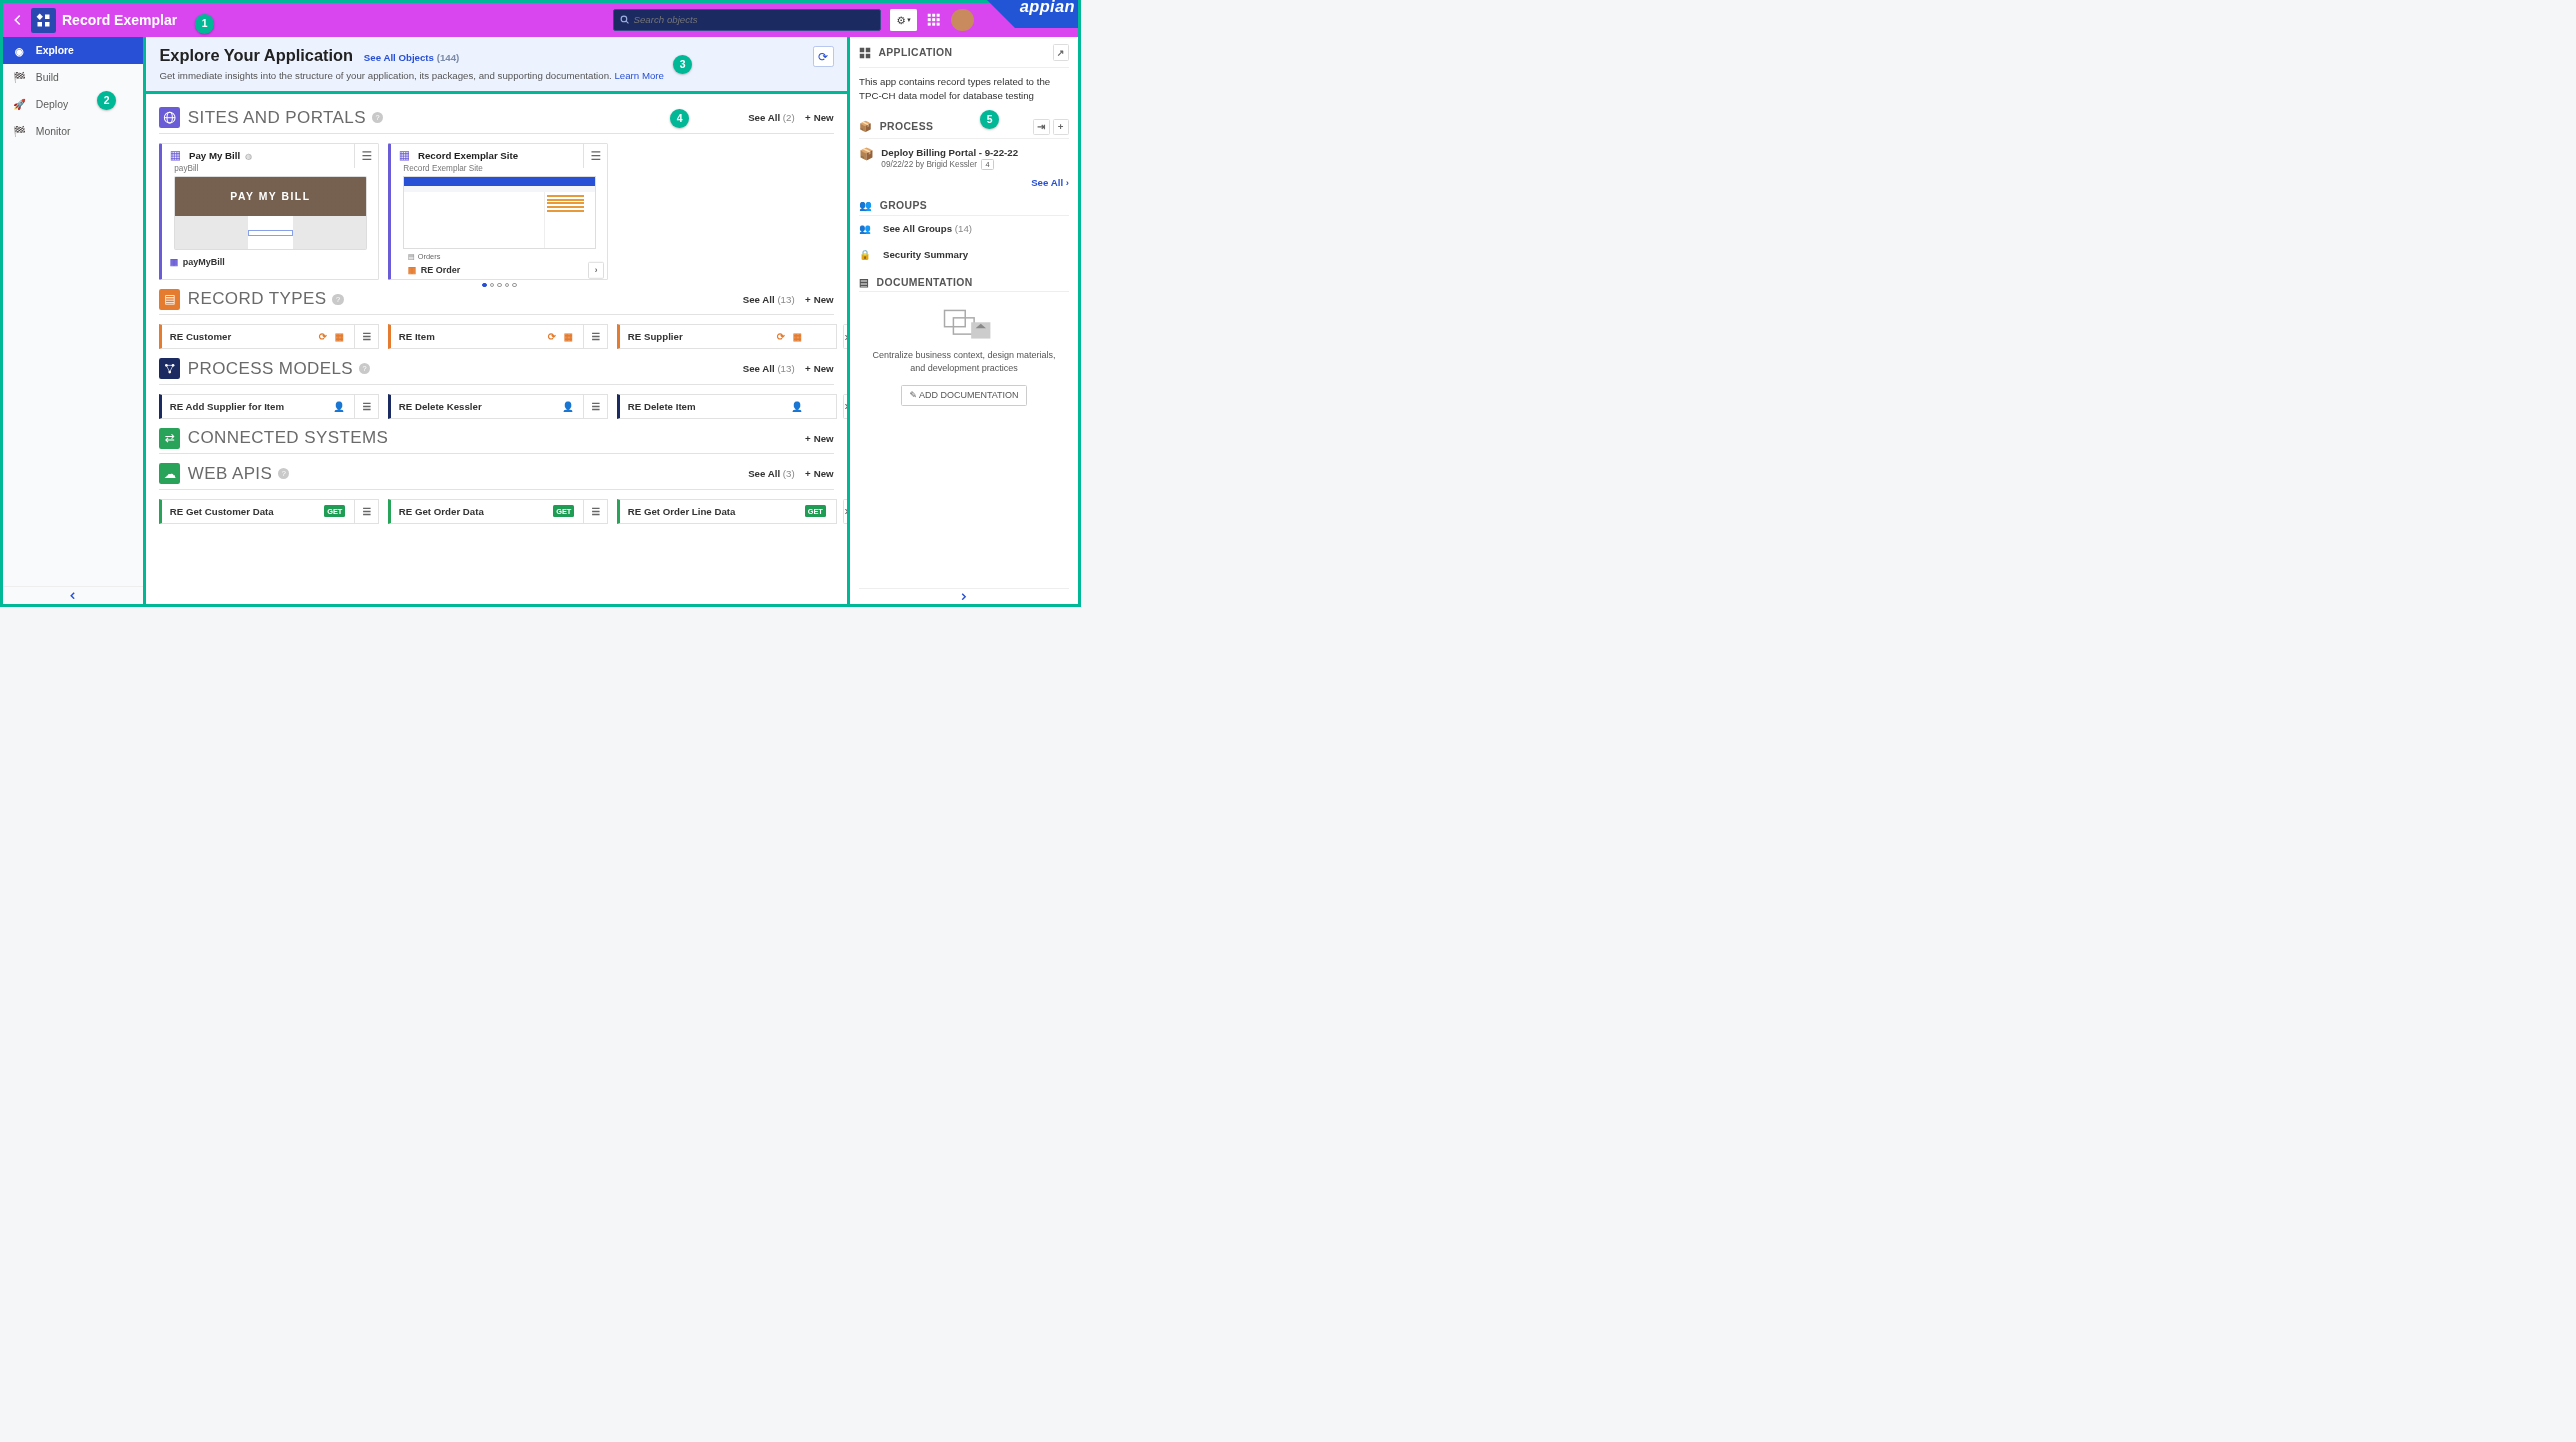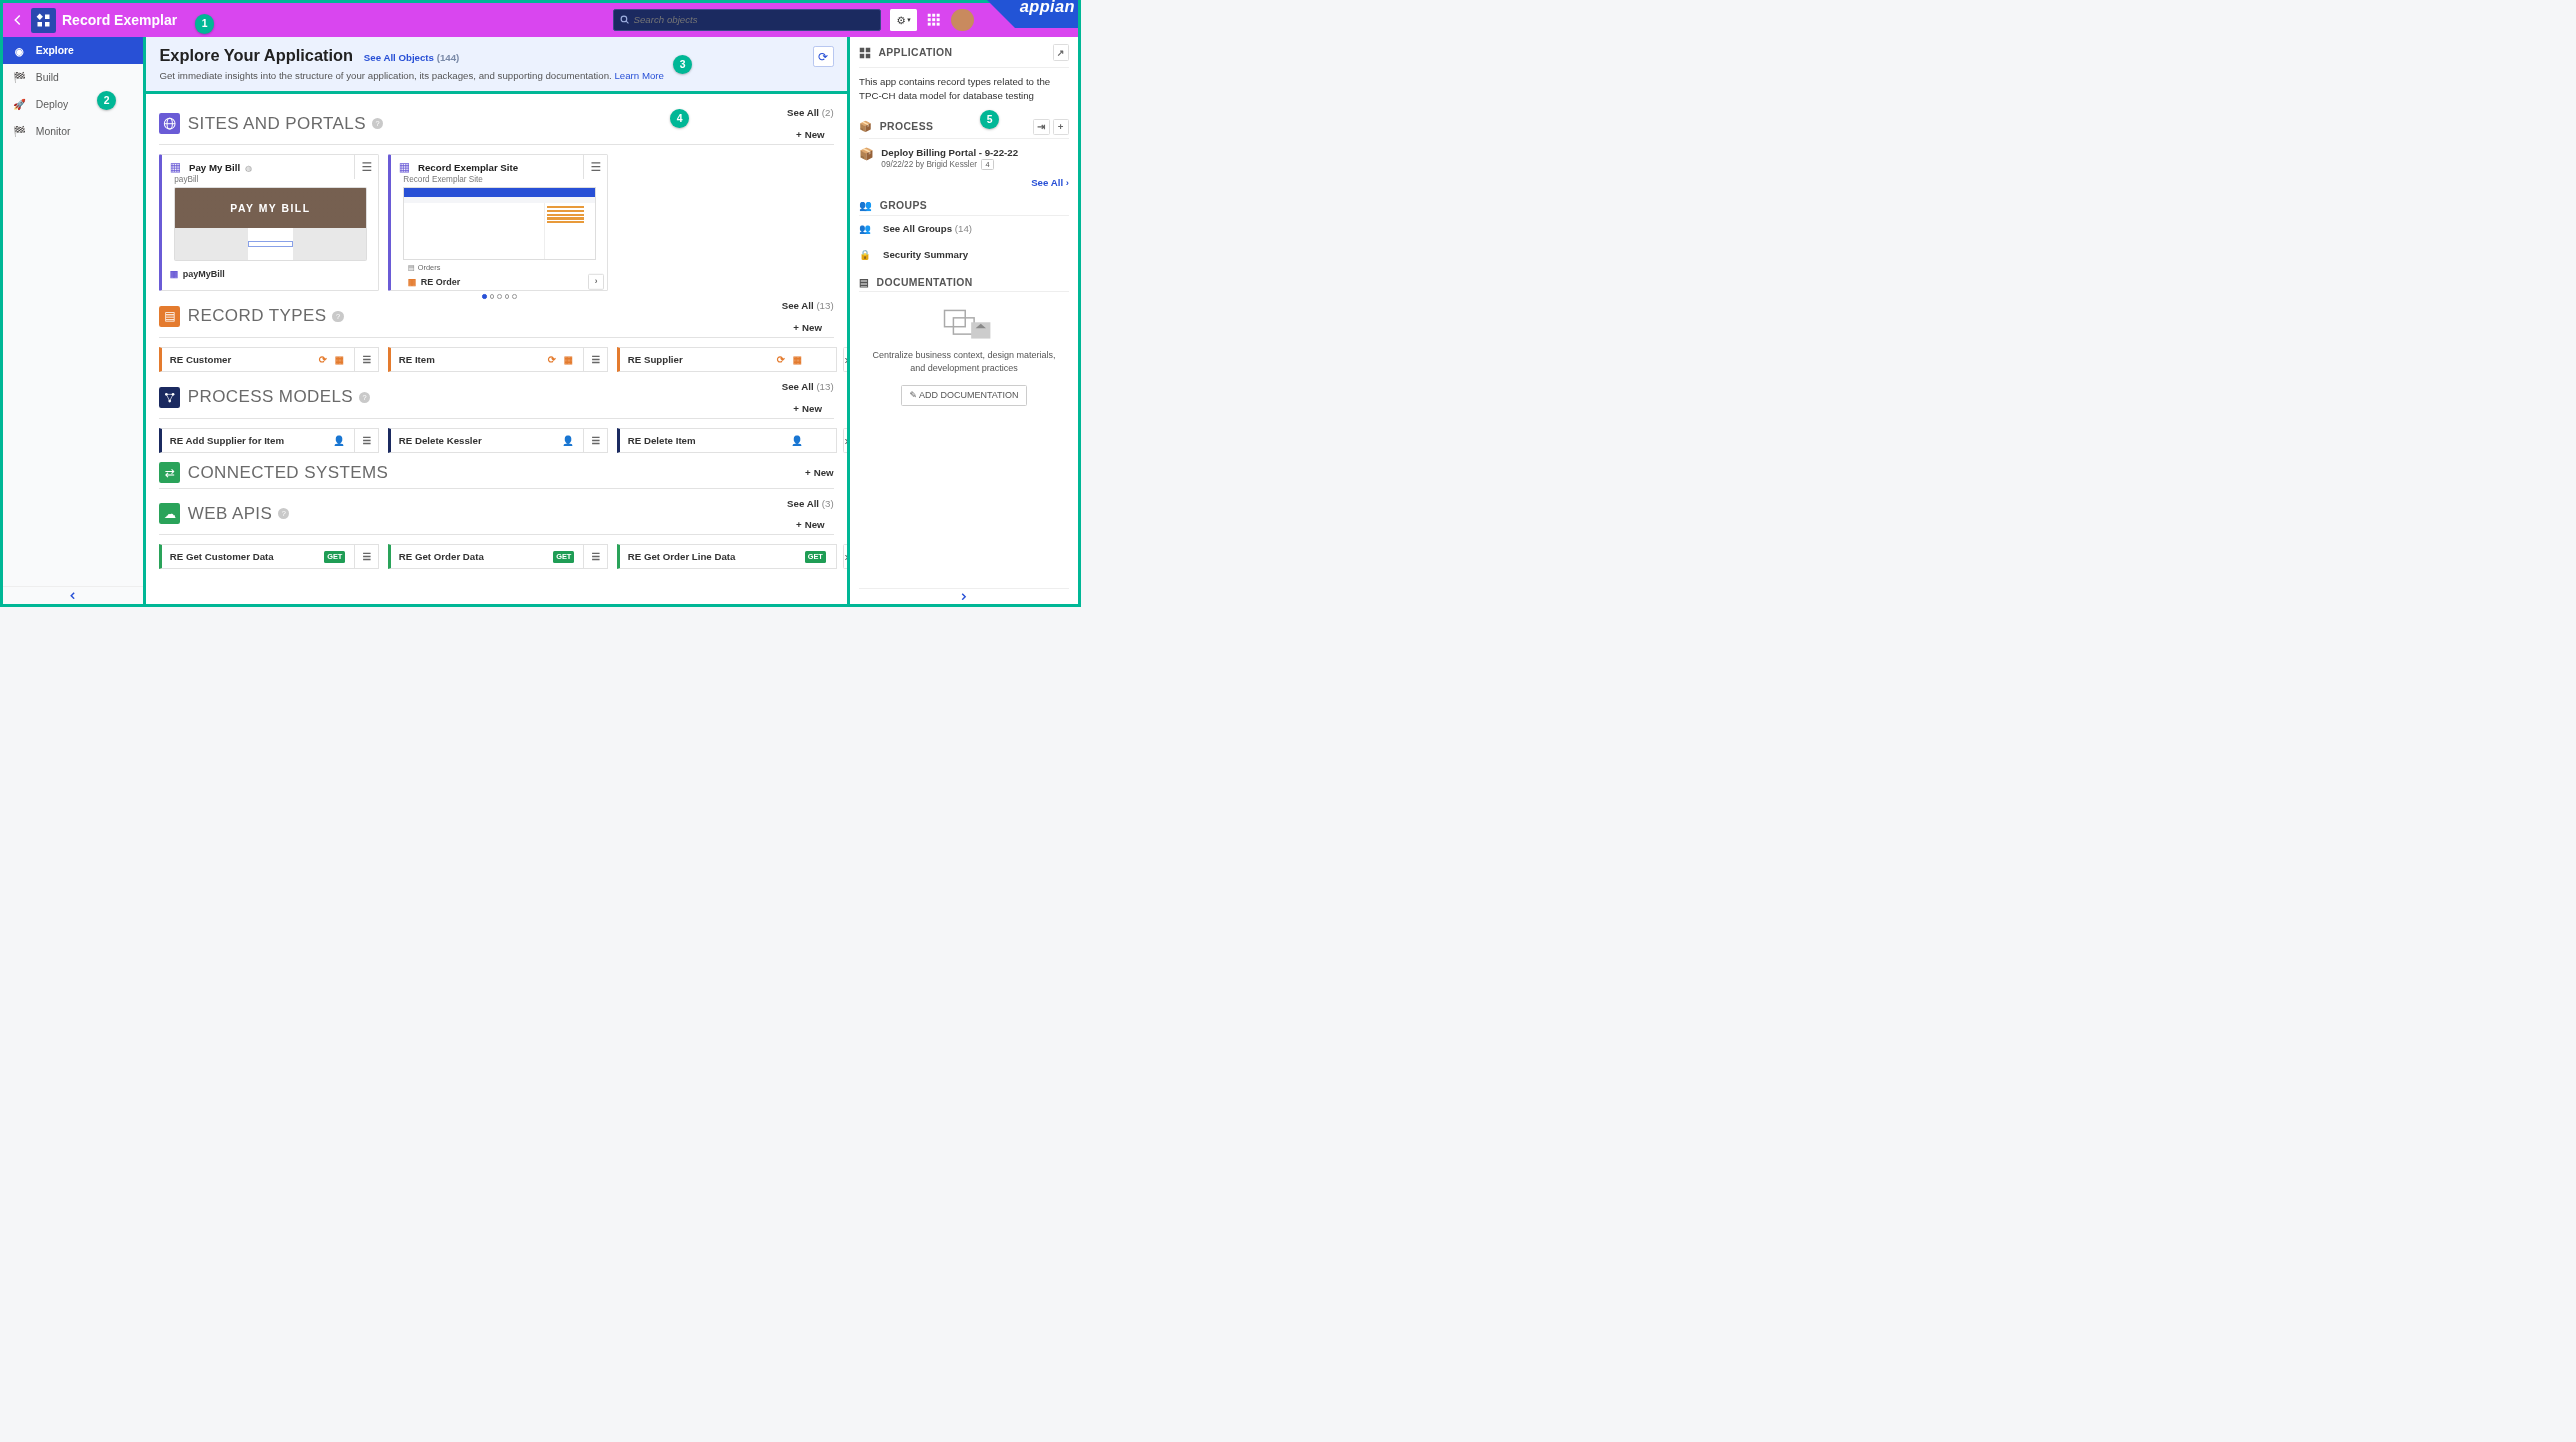--- a/index.html
+++ b/index.html
@@ -42,21 +42,21 @@
   .mh-learn { color:#2850d6; }
   .mh-refresh { position:absolute; right:13.4px; top:9px; width:21px; height:21px; border:0.7px solid #b8c7f0; border-radius:2.2px; display:flex; align-items:center; justify-content:center; color:#2850d6; cursor:pointer; background:#fff; }
 
   .content { flex:1; overflow-y:auto; padding: 4.5px 13.4px 7.4px 13.4px; background:#fff; }
 
   .section { margin-top:4.5px; }
   .sec-head { display:flex; align-items:center; padding:4.5px 0; border-bottom:0.7px solid #e2e2e2; }
   .sec-ico { width:21px; height:21px; border-radius:2.2px; display:flex; align-items:center; justify-content:center; color:#fff; margin-right:7.4px; font-size:12px; }
   .sec-title { font-size:17px; color:#6a6a6a; letter-spacing:0.4px; }
   .help-q { width:11.2px; height:11.2px; border-radius:50%; background:#c9c9c9; color:#fff; font-size:7.4px; display:inline-flex; align-items:center; justify-content:center; margin-left:6px; }
-  .sec-right { margin-left:auto; display:flex; align-items:center; gap:10.4px; font-size:9.7px;flex-direction:column; }
+  .sec-right { margin-left:auto; display:flex; align-items:center; gap:10.4px; font-size:9.7px; }
   .seeall { color:#333; font-weight:600; }
   .seeall .cnt { color:#888; font-weight:400; }
   .newbtn { color:#333; font-weight:600; cursor:pointer; }
   .plus { font-weight:700; margin-right:3px; }
 
   .card-row { display:flex; gap:9px; margin-top:9px; position:relative; flex-wrap:wrap;}
   .card { border:0.7px solid #e1e1e1; border-left:3.7px solid; border-radius:1.5px; background:#fff; position:relative; }
   .card.big { width: 220px; height:137px; }
   .card-title { font-size:9.7px; font-weight:700; color:#222; margin-left:4.5px; }
   .card-sub { font-size:8.2px; color:#777; margin-left:4.5px; margin-top:1.5px; display:block; }

